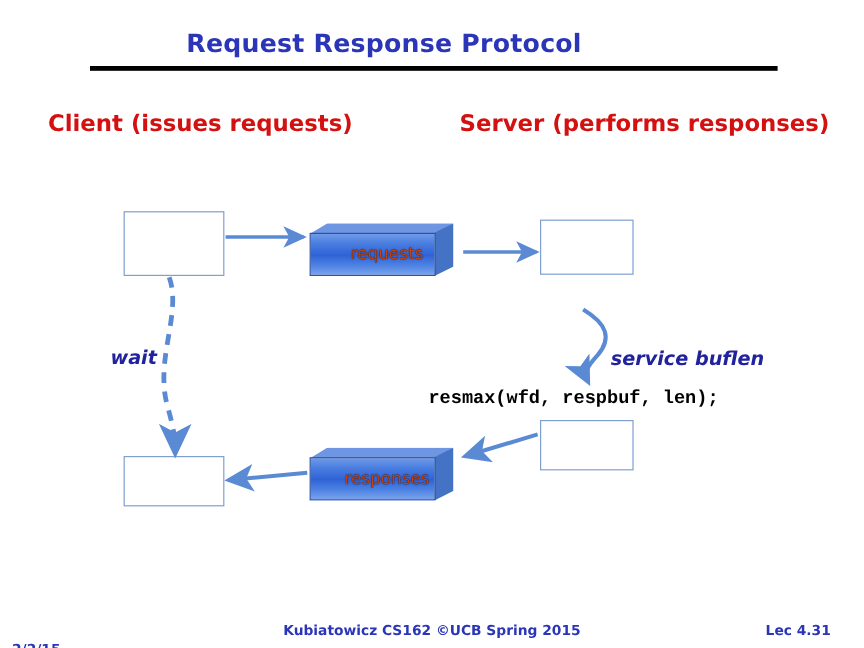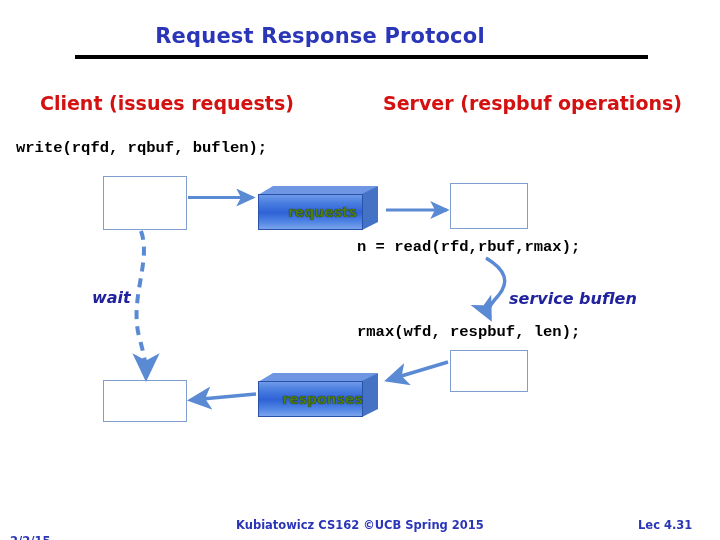--- a/index.html
+++ b/index.html
@@ -133,23 +133,23 @@
   }
   .box3d .box-label {
     position: absolute;
     left: 0;
     top: 8px;
     width: 129px;
     height: 36px;
     display: flex;
     align-items: center;
     justify-content: center;
-    color: #4d7c0f;
-    font-family: "DejaVu Sans", sans-serif;
-    font-weight: bold;
+    color: #c2410c;
+    font-family: "DejaVu Sans", sans-serif;
+    font-weight: normal;
     font-size: 14px;
     text-shadow: 0 0 1px #000;
   }
   .box3d-requests  { left: 258px; top: 186px; }
   .box3d-responses { left: 258px; top: 373px; }
 
   
   #arrows {
     position: absolute;
     left: 0;
@@ -174,25 +174,23 @@
 </style>
 </head>
 <body>
 
 <div id="slide">
 
   <div class="title">Request Response Protocol</div>
   <div class="title-rule"></div>
 
   <div class="hdr hdr-client">Client (issues requests)</div>
-  <div class="hdr hdr-server">Server (respbuf operations)</div>
-
-  <div class="code code-write-rq">write(rqfd, rqbuf, buflen);</div>
-  <div class="code code-read-rfd">n = read(rfd,rbuf,rmax);</div>
-  <div class="code code-write-wfd">rmax(wfd, respbuf, len);</div>
+  <div class="hdr hdr-server">Server (performs responses)</div>
+
+  <div class="code code-write-wfd">resmax(wfd, respbuf, len);</div>
 
   <div class="pbox pbox-client-top"></div>
   <div class="pbox pbox-srv-top"></div>
   <div class="pbox pbox-srv-bot"></div>
   <div class="pbox pbox-client-bot"></div>
 
   <div class="box3d box3d-requests">
     <div class="face-top"></div>
     <div class="face-side"></div>
     <div class="face-front"></div>

